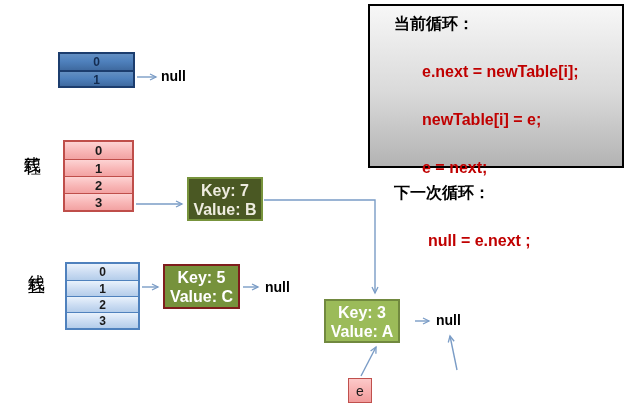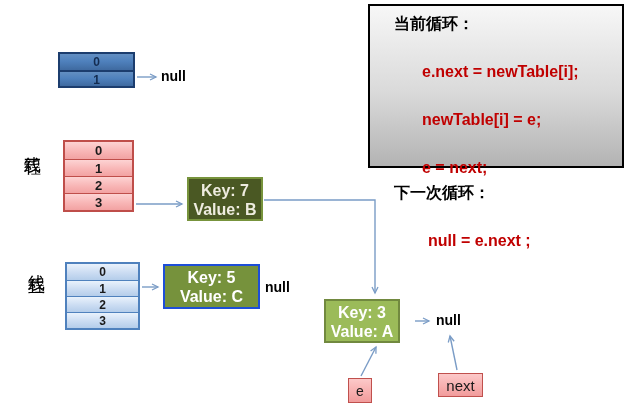--- a/index.html
+++ b/index.html
@@ -54,22 +54,22 @@
   }
   .t2table .vt-row + .vt-row { border-top:1px solid #4f81bd; }
 
   
   .node {
     position:absolute; text-align:center; font-weight:bold; font-size:16px;
     line-height:19px; padding-top:2px;
   }
   .node-key7 { left:187px; top:177px; width:76px; height:44px;
     background:#4a5823; border:2px solid #77933c; color:#eeecdf; }
-  .node-key5 { left:163px; top:264px; width:97px; height:45px;
-    background:#76923c; border:2px solid #1d4ed8; color:#ffffff; }
+  .node-key5 { left:163px; top:264px; width:77px; height:45px;
+    background:#76923c; border:2px solid #7f1d1d; color:#ffffff; }
   .node-key3 { left:324px; top:299px; width:76px; height:44px;
     background:#9bbb59; border:2px solid #71893f; color:#ffffff; }
 
   
   .null-label { position:absolute; font-weight:bold; font-size:14px; color:#000;text-align:center; }
   .null-top { left:161px; top:68px; }
   .null-mid { left:265px; top:279px; }
   .null-bottom { left:436px; top:312px; }
 
   
@@ -147,17 +147,14 @@
     <div>Key: 3</div>
     <div>Value: A</div>
   </div>
 
   <div class="null-label null-mid">null</div>
   <div class="null-label null-bottom">null</div>
 
   <div class="pointer ptr-e">
     <span>e</span>
   </div>
-  <div class="pointer ptr-next">
-    <span>next</span>
-  </div>
 
 </div>
 
 </body></html>

